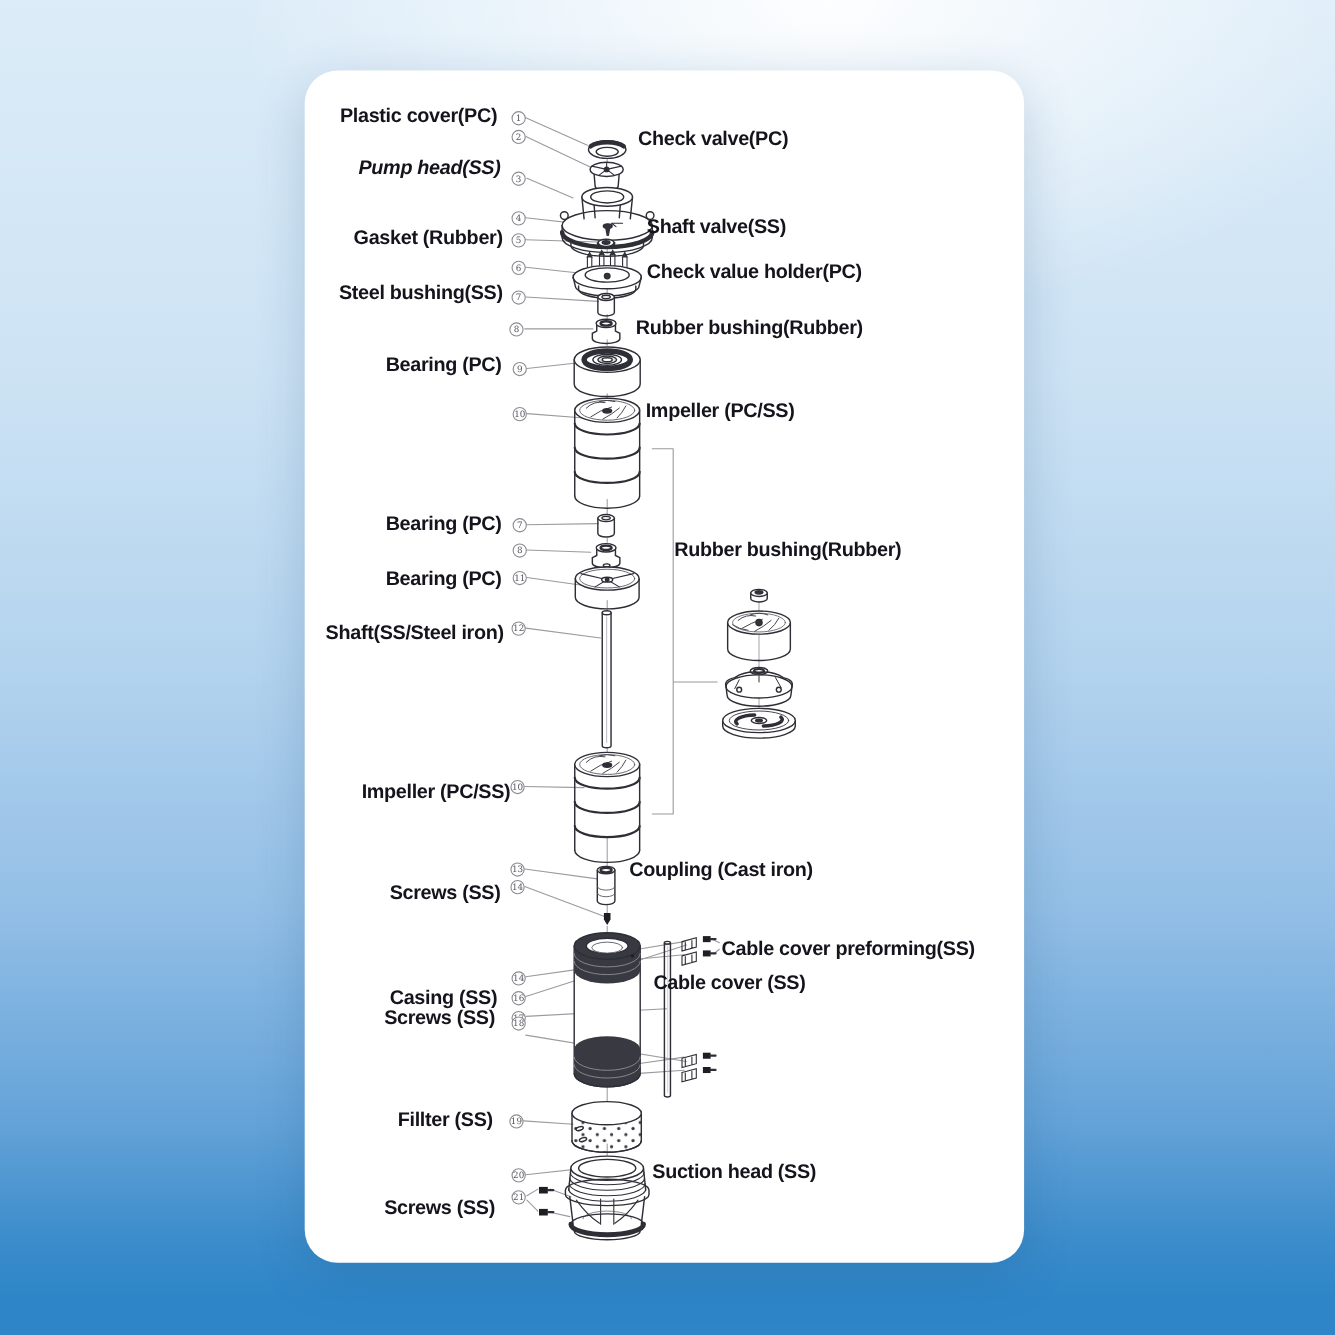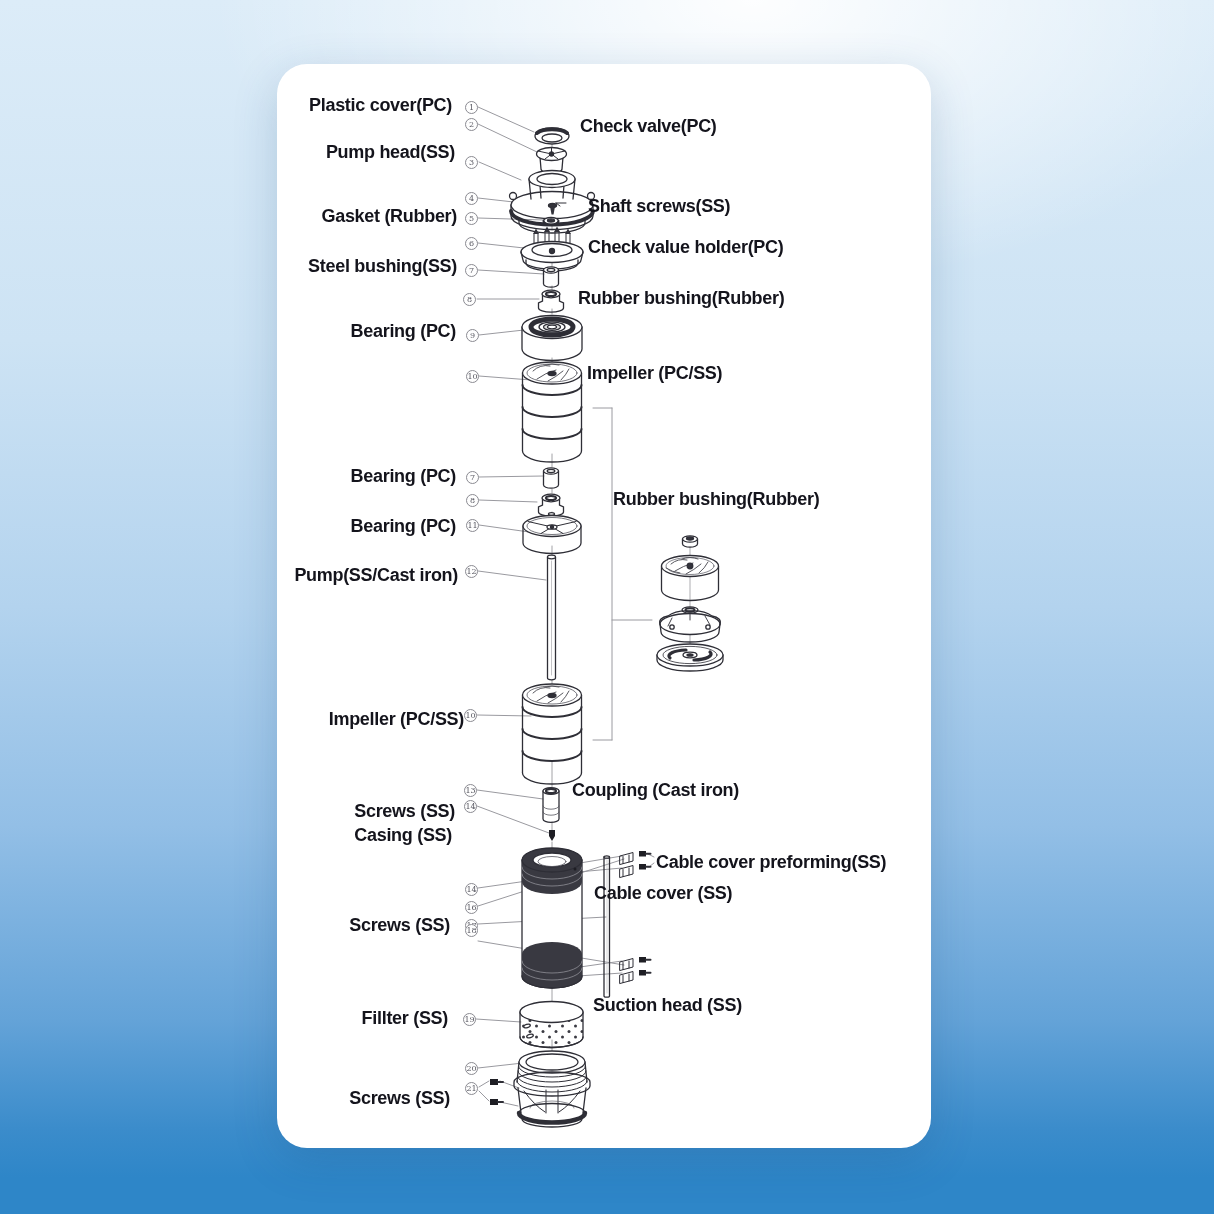--- a/index.html
+++ b/index.html
@@ -288,44 +288,44 @@
       <path d="M657,655 L657,660 A33,11 0 0 0 723,660 L723,655"></path>
       <ellipse cx="690" cy="655" rx="33" ry="11" fill="#ffffff"></ellipse>
       <ellipse cx="690" cy="655" rx="27" ry="8.6" stroke-width="0.8"></ellipse>
       <path d="M670,658 A19,6 0 0 1 686,650 M710,652 A19,6 0 0 1 694,660" stroke-width="3.2"></path>
       <ellipse cx="690" cy="655" rx="7" ry="2.8" fill="#ffffff"></ellipse>
       <ellipse cx="690" cy="655" rx="3" ry="1.2" fill="#33333b"></ellipse>
     </g>
   </svg>
 
   <div class="lbl left" style="right:762px;top:94px;">Plastic cover(PC)</div>
-  <div class="lbl left" style="right:759px;top:141px;">Pump head(SS)</div>
+  <div class="lbl left" style="right:759px;top:141px;font-style:italic;">Pump head(SS)</div>
   <div class="lbl left" style="right:757px;top:205px;">Gasket (Rubber)</div>
   <div class="lbl left" style="right:757px;top:255px;text-align:right;">Steel bushing(SS)</div>
   <div class="lbl left" style="right:758px;top:320px;">Bearing (PC)</div>
   <div class="lbl left" style="right:758px;top:465px;">Bearing (PC)</div>
   <div class="lbl left" style="right:758px;top:515px;">Bearing (PC)</div>
-  <div class="lbl left" style="right:756px;top:564px;">Pump(SS/Cast iron)</div>
+  <div class="lbl left" style="right:756px;top:564px;">Shaft(SS/Steel iron)</div>
   <div class="lbl left" style="right:750px;top:708px;">Impeller (PC/SS)</div>
   <div class="lbl left" style="right:759px;top:800px;">Screws (SS)</div>
-  <div class="lbl left" style="right:762px;top:824px;text-align:right;">Casing (SS)</div>
+  <div class="lbl left" style="right:762px;top:896px;text-align:right;">Casing (SS)</div>
   <div class="lbl left" style="right:764px;top:914px;">Screws (SS)</div>
   <div class="lbl left" style="right:766px;top:1007px;">Fillter (SS)</div>
   <div class="lbl left" style="right:764px;top:1087px;">Screws (SS)</div>
 
   <div class="lbl" style="left:580px;top:115px;">Check valve(PC)</div>
-  <div class="lbl" style="left:588px;top:195px;">Shaft screws(SS)</div>
+  <div class="lbl" style="left:588px;top:195px;">Shaft valve(SS)</div>
   <div class="lbl" style="left:588px;top:236px;">Check value holder(PC)</div>
   <div class="lbl" style="left:578px;top:287px;">Rubber bushing(Rubber)</div>
   <div class="lbl" style="left:587px;top:362px;">Impeller (PC/SS)</div>
   <div class="lbl" style="left:613px;top:488px;">Rubber bushing(Rubber)</div>
   <div class="lbl" style="left:572px;top:779px;">Coupling (Cast iron)</div>
   <div class="lbl" style="left:656px;top:851px;">Cable cover preforming(SS)</div>
   <div class="lbl" style="left:594px;top:882px;">Cable cover (SS)</div>
-  <div class="lbl" style="left:593px;top:994px;">Suction head (SS)</div>
+  <div class="lbl" style="left:593px;top:1054px;">Suction head (SS)</div>
 
   <div class="callout" style="left:465px;top:101px;">1</div>
   <div class="callout" style="left:465px;top:118px;">2</div>
   <div class="callout" style="left:465px;top:156px;">3</div>
   <div class="callout" style="left:465px;top:192px;">4</div>
   <div class="callout" style="left:465px;top:212px;">5</div>
   <div class="callout" style="left:465px;top:237px;">6</div>
   <div class="callout" style="left:465px;top:264px;">7</div>
   <div class="callout" style="left:463px;top:293px;">8</div>
   <div class="callout" style="left:466px;top:329px;">9</div>

